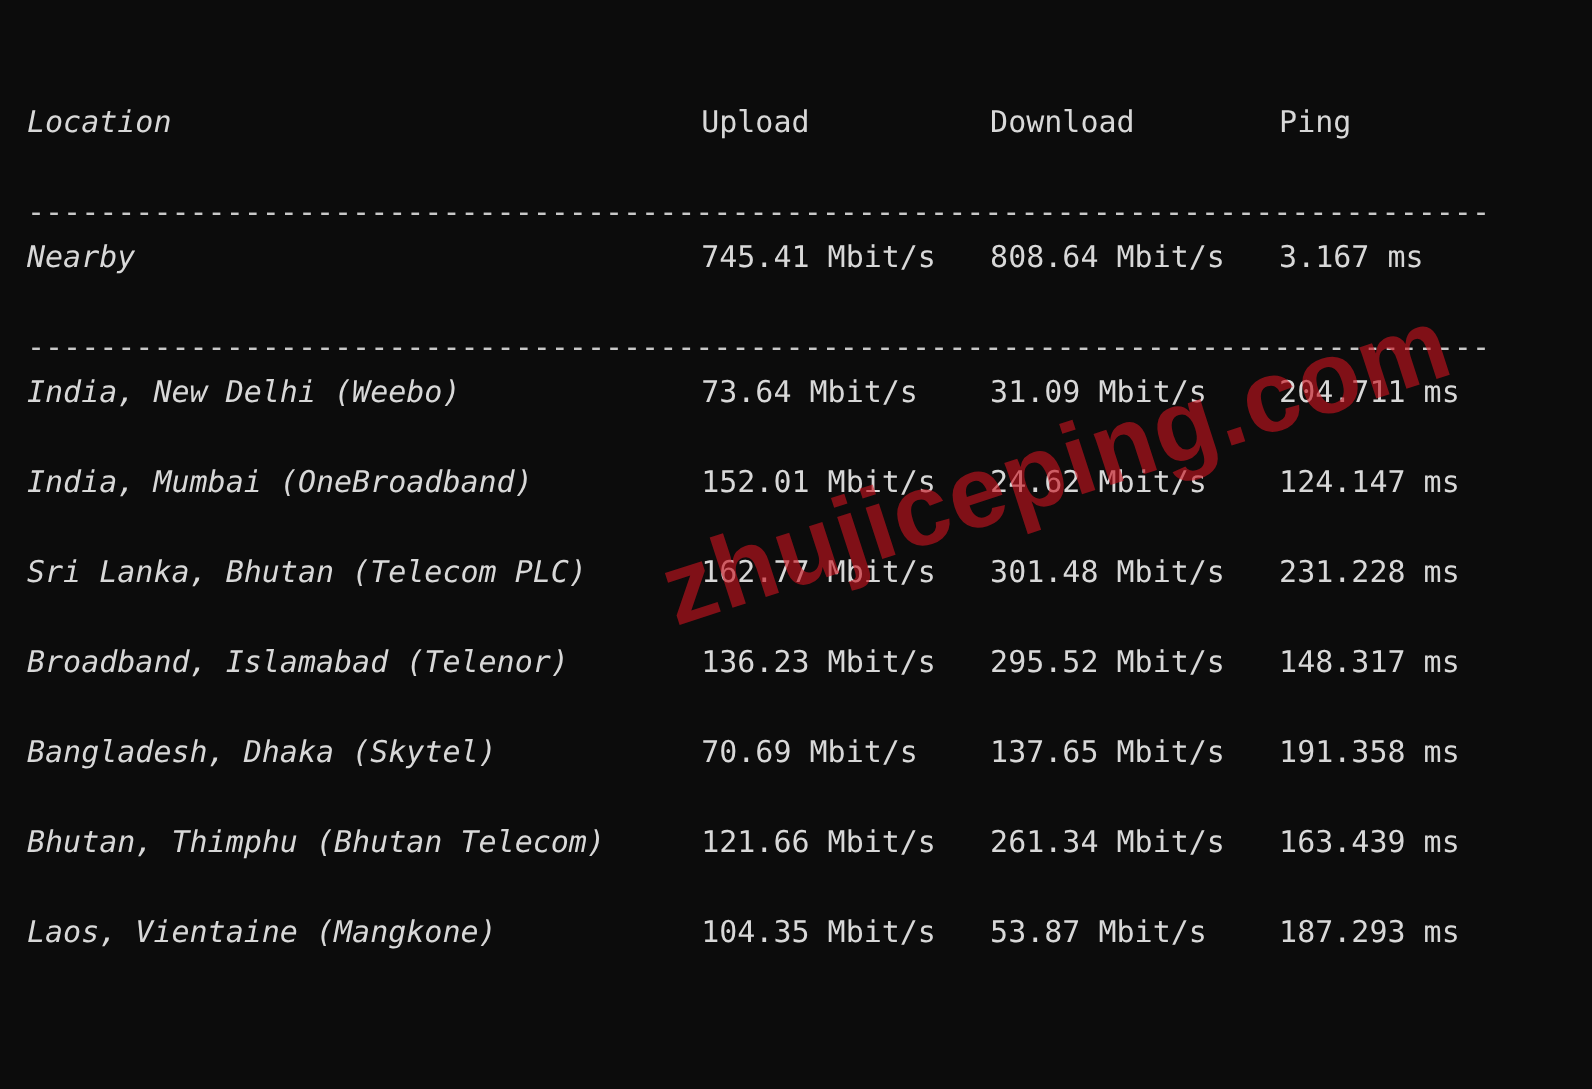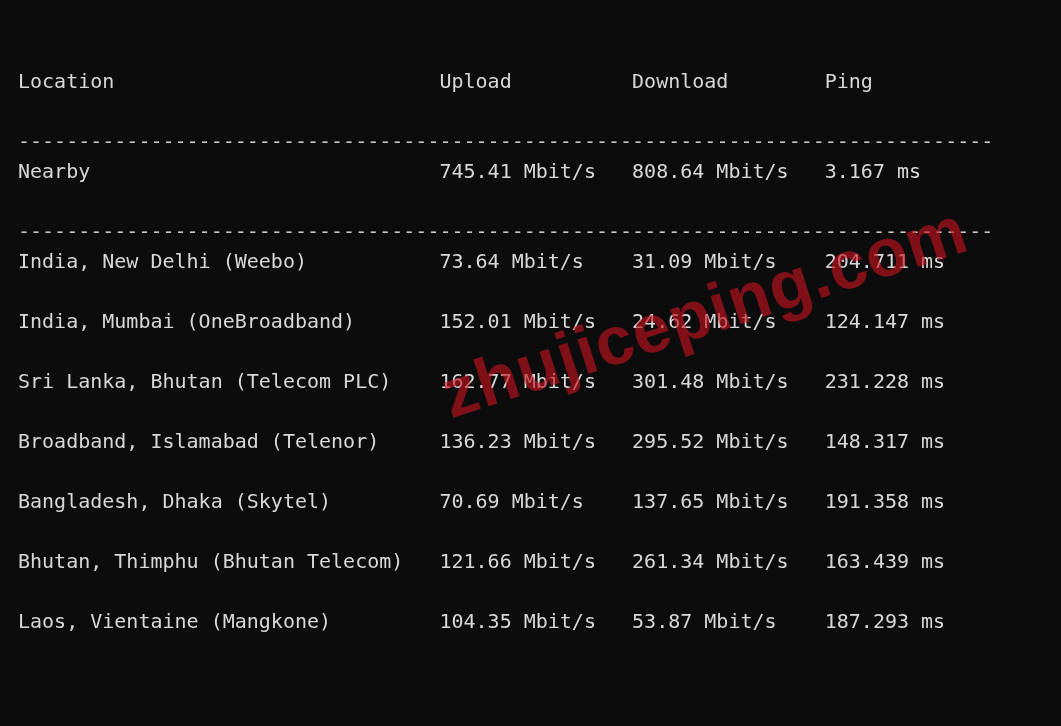--- a/index.html
+++ b/index.html
@@ -23,22 +23,22 @@
   .title-line .ttl {
     color: #3cdcdc;
   }
   .hdr, .row, .nearby-row {
     display: block;
   }
   .divider {
     color: #c8c8c8;
     letter-spacing: 0;
   }
-  .col-loc  { display: inline-block; width: 35ch; }
-  .col-up   { display: inline-block; width: 16ch; }
+  .col-loc  { display: inline-block; width: 35ch; font-style: italic; }
+  .col-up   { display: inline-block; width: 16ch; margin-left: 28px; }
   .col-dn   { display: inline-block; width: 16ch; }
   .col-ping { display: inline-block; }
   .watermark {
     position: absolute;
     top: 260px;
     left: 430px;
     font-size: 68px;
     font-weight: 700;
     font-family: Arial, Helvetica, sans-serif;
     color: rgba(200, 20, 30, 0.62);

